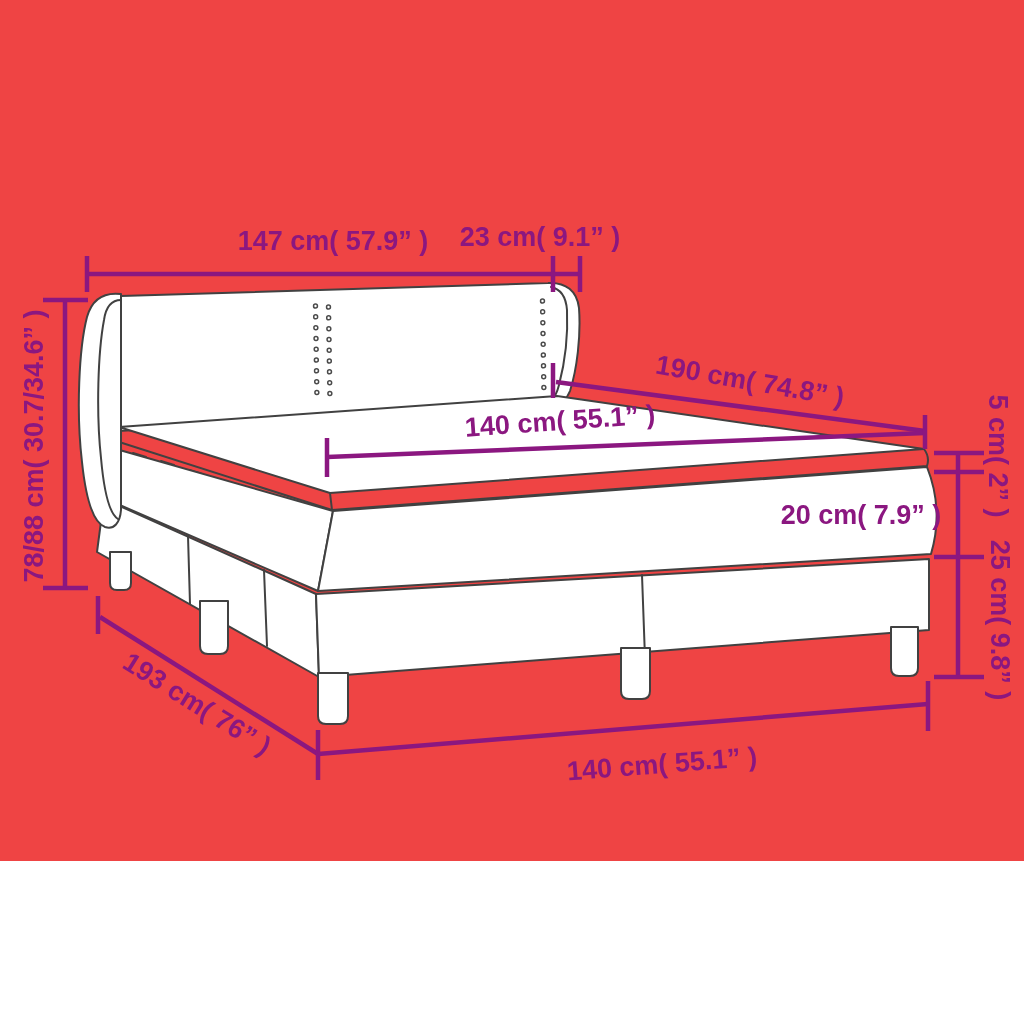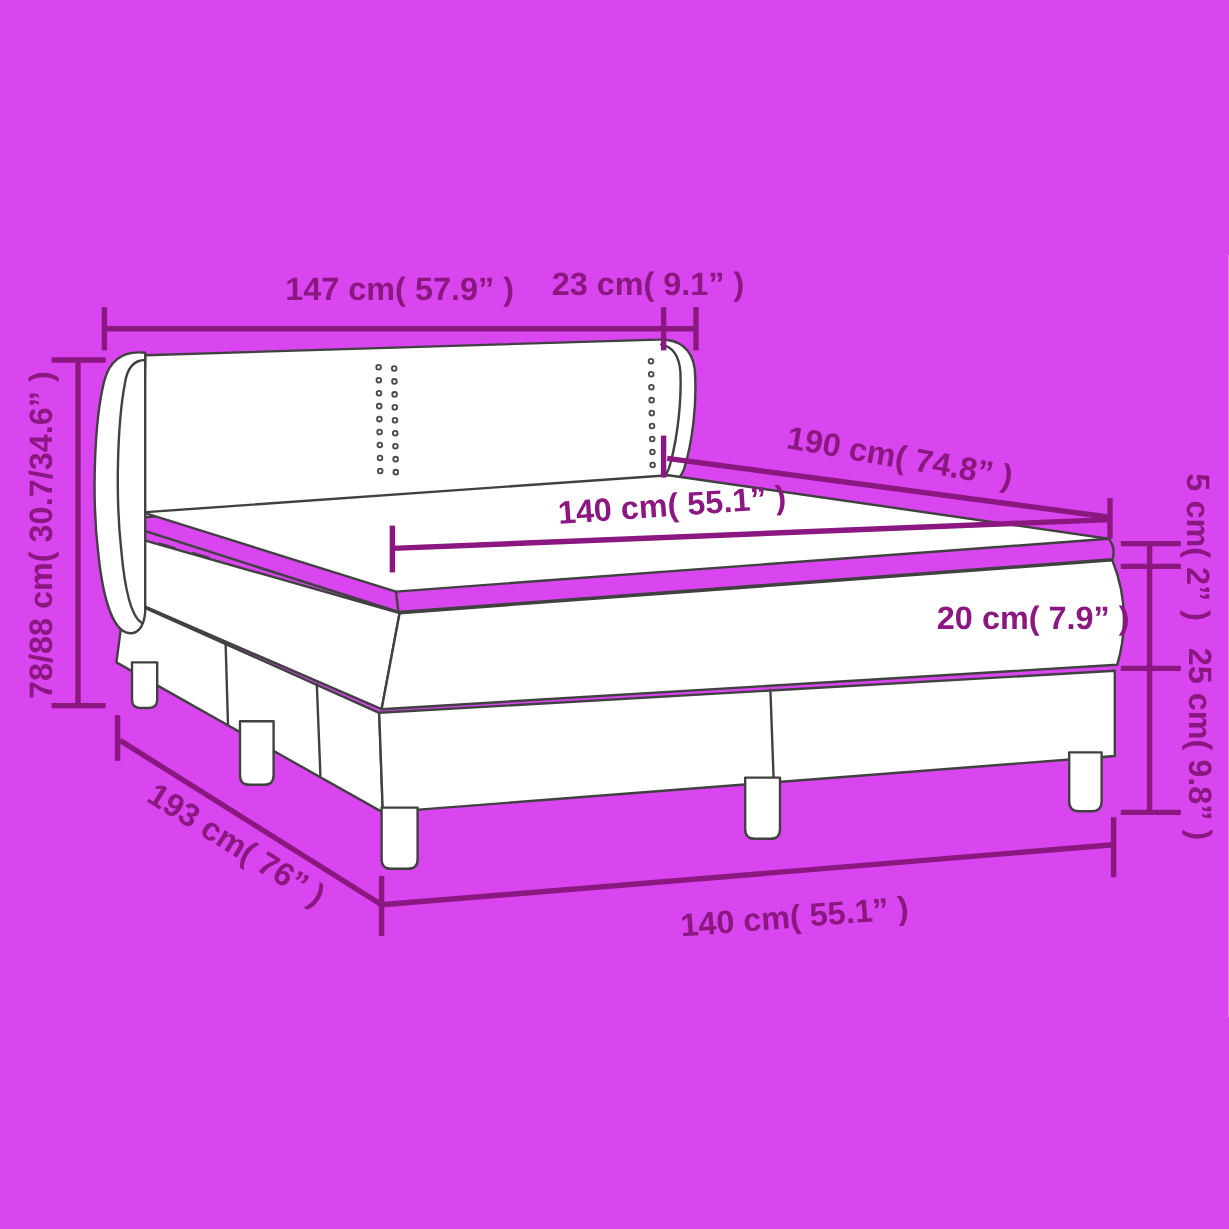--- a/index.html
+++ b/index.html
@@ -1,16 +1,16 @@
 <!DOCTYPE html>
 <html><head>
 <meta charset="utf-8">
 <style>
   html,body{margin:0;padding:0;background:#ffffff;}
-  .stage{position:relative;width:1024px;height:1024px;background:#d946ef;overflow:hidden;
+  .stage{position:relative;width:1024px;height:861px;background:#ef4444;overflow:hidden;
          font-family:"Liberation Sans", sans-serif;}
   svg{position:absolute;left:0;top:0;}
   .dim-label{fill:#8b1780;font-weight:bold;font-size:27px;
              font-family:"Liberation Sans", sans-serif;}
   .dim-stroke{stroke:#8b1780;stroke-width:4.5;fill:none;stroke-linecap:butt;}
   .art{stroke:#414141;stroke-width:2;fill:none;stroke-linejoin:round;stroke-linecap:round;}
   .art-fill{stroke:#414141;stroke-width:2;fill:#ffffff;stroke-linejoin:round;}
   .stud-dark{stroke:#4a4a4a;stroke-width:5.4;stroke-dasharray:0.1 10.7;stroke-linecap:round;fill:none;}
   .stud-white{stroke:#ffffff;stroke-width:2.4;stroke-dasharray:0.1 10.7;stroke-linecap:round;fill:none;}
   .stitch{stroke:#414141;stroke-width:2;fill:none;stroke-linecap:round;}

